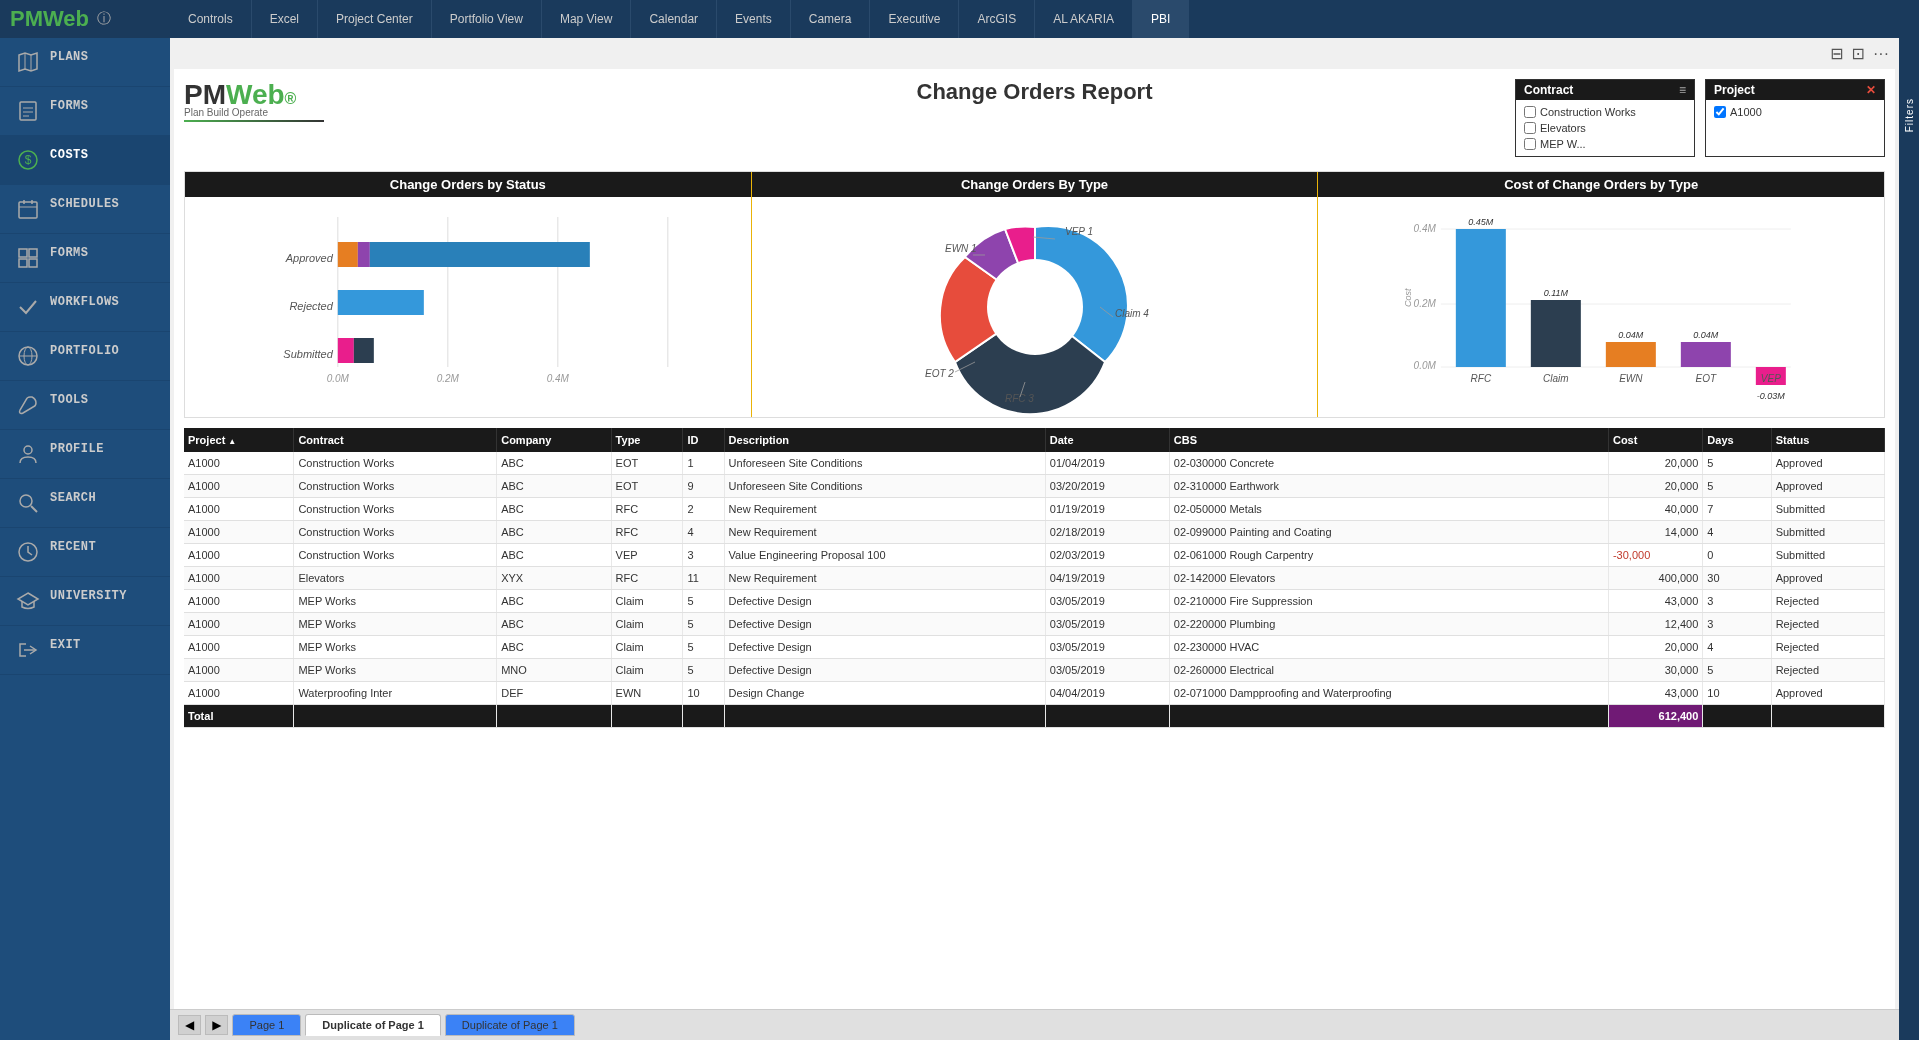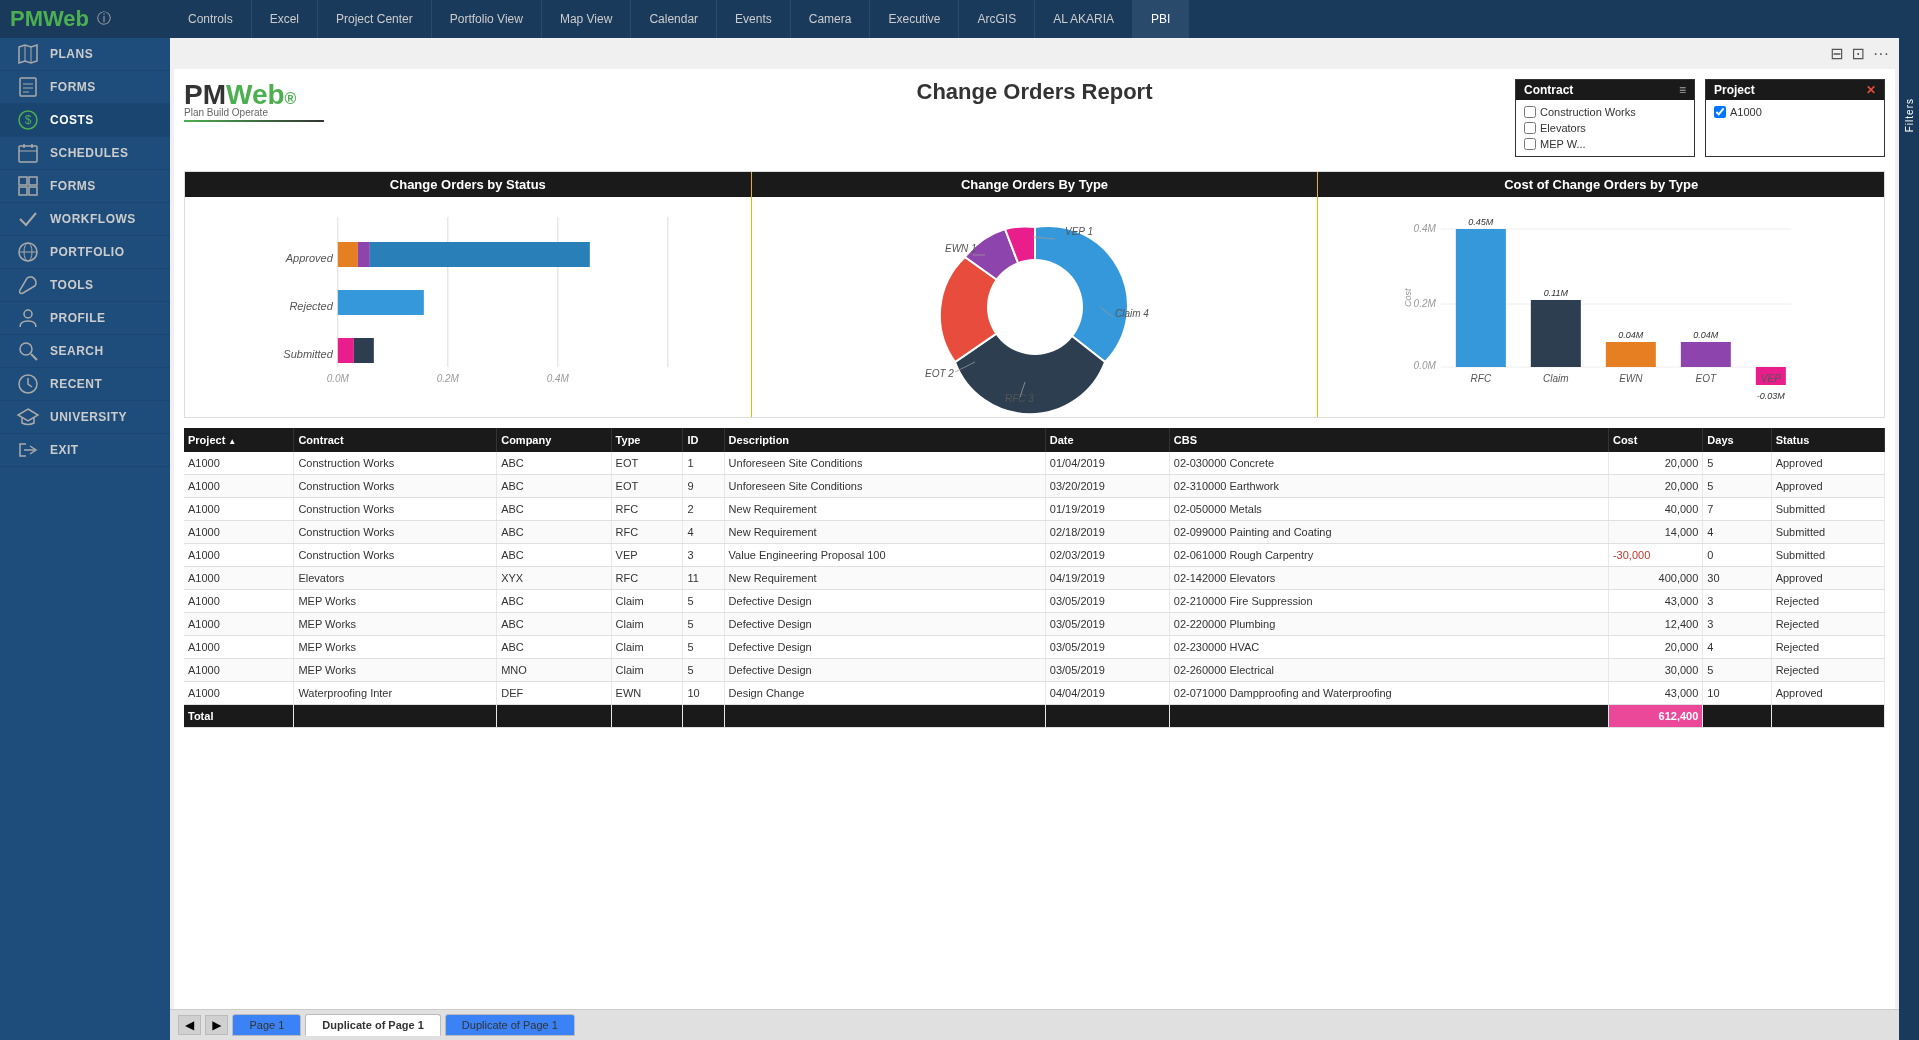--- a/index.html
+++ b/index.html
@@ -23,22 +23,22 @@
 
     
     .layout { display: flex; height: calc(1040px - 38px); }
 
     
     .sidebar {
       width: 170px; background: #1e4d7b; display: flex; flex-direction: column;
       flex-shrink: 0;
     }
     .sidebar-item {
-      display: flex; align-items: center; padding: 4px 16px; color: #ccc;
-      cursor: pointer; font-size: 13px; border-bottom: 1px solid #1a4570;
+      display: flex; padding: 12px 16px; color: #ccc;
+      cursor: pointer; font-size: 13px; border-bottom: 1px solid #1a4570; font-family: Liberation Mono, monospace;
     }
     .sidebar-item.active { background: #1a4570; color: white; }
     .sidebar-icon { width: 24px; height: 24px; margin-right: 10px; display: flex; align-items: center; justify-content: center; }
     .sidebar-label { font-size: 12px; font-weight: bold; letter-spacing: 0.5px; }
 
     
     .main-content { flex: 1; background: #f0f0f0; display: flex; flex-direction: column; overflow: hidden; position: relative; }
 
     
     .toolbar { display: flex; justify-content: flex-end; align-items: center; padding: 6px 10px; background: #f0f0f0; gap: 8px; }
@@ -599,21 +599,21 @@
             </tr>
             <tr class="total-row">
               <td style="font-weight: bold; color: white; background: rgb(26, 26, 26); padding: 5px 4px;">Total</td>
               <td style="color: white; background: rgb(26, 26, 26); padding: 5px 4px;"></td>
               <td style="color: white; background: rgb(26, 26, 26); padding: 5px 4px;"></td>
               <td style="color: white; background: rgb(26, 26, 26); padding: 5px 4px;"></td>
               <td style="color: white; background: rgb(26, 26, 26); padding: 5px 4px;"></td>
               <td style="color: white; background: rgb(26, 26, 26); padding: 5px 4px;"></td>
               <td style="color: white; background: rgb(26, 26, 26); padding: 5px 4px;"></td>
               <td style="color: white; background: rgb(26, 26, 26); padding: 5px 4px;"></td>
-              <td style="text-align: right; font-weight: bold; color: white; background: #ec4899; padding: 5px 4px;">612,400</td>
+              <td style="text-align: right; font-weight: bold; color: white; background: #701a75; padding: 5px 4px;">612,400</td>
               <td style="color: white; background: rgb(26, 26, 26); padding: 5px 4px;"></td>
               <td style="color: white; background: rgb(26, 26, 26); padding: 5px 4px;"></td>
             </tr>
           </tbody>
       </table>
 
     </div>
 
     <div class="bottom-tabs">
       <button class="tab-nav-btn">◀</button>

